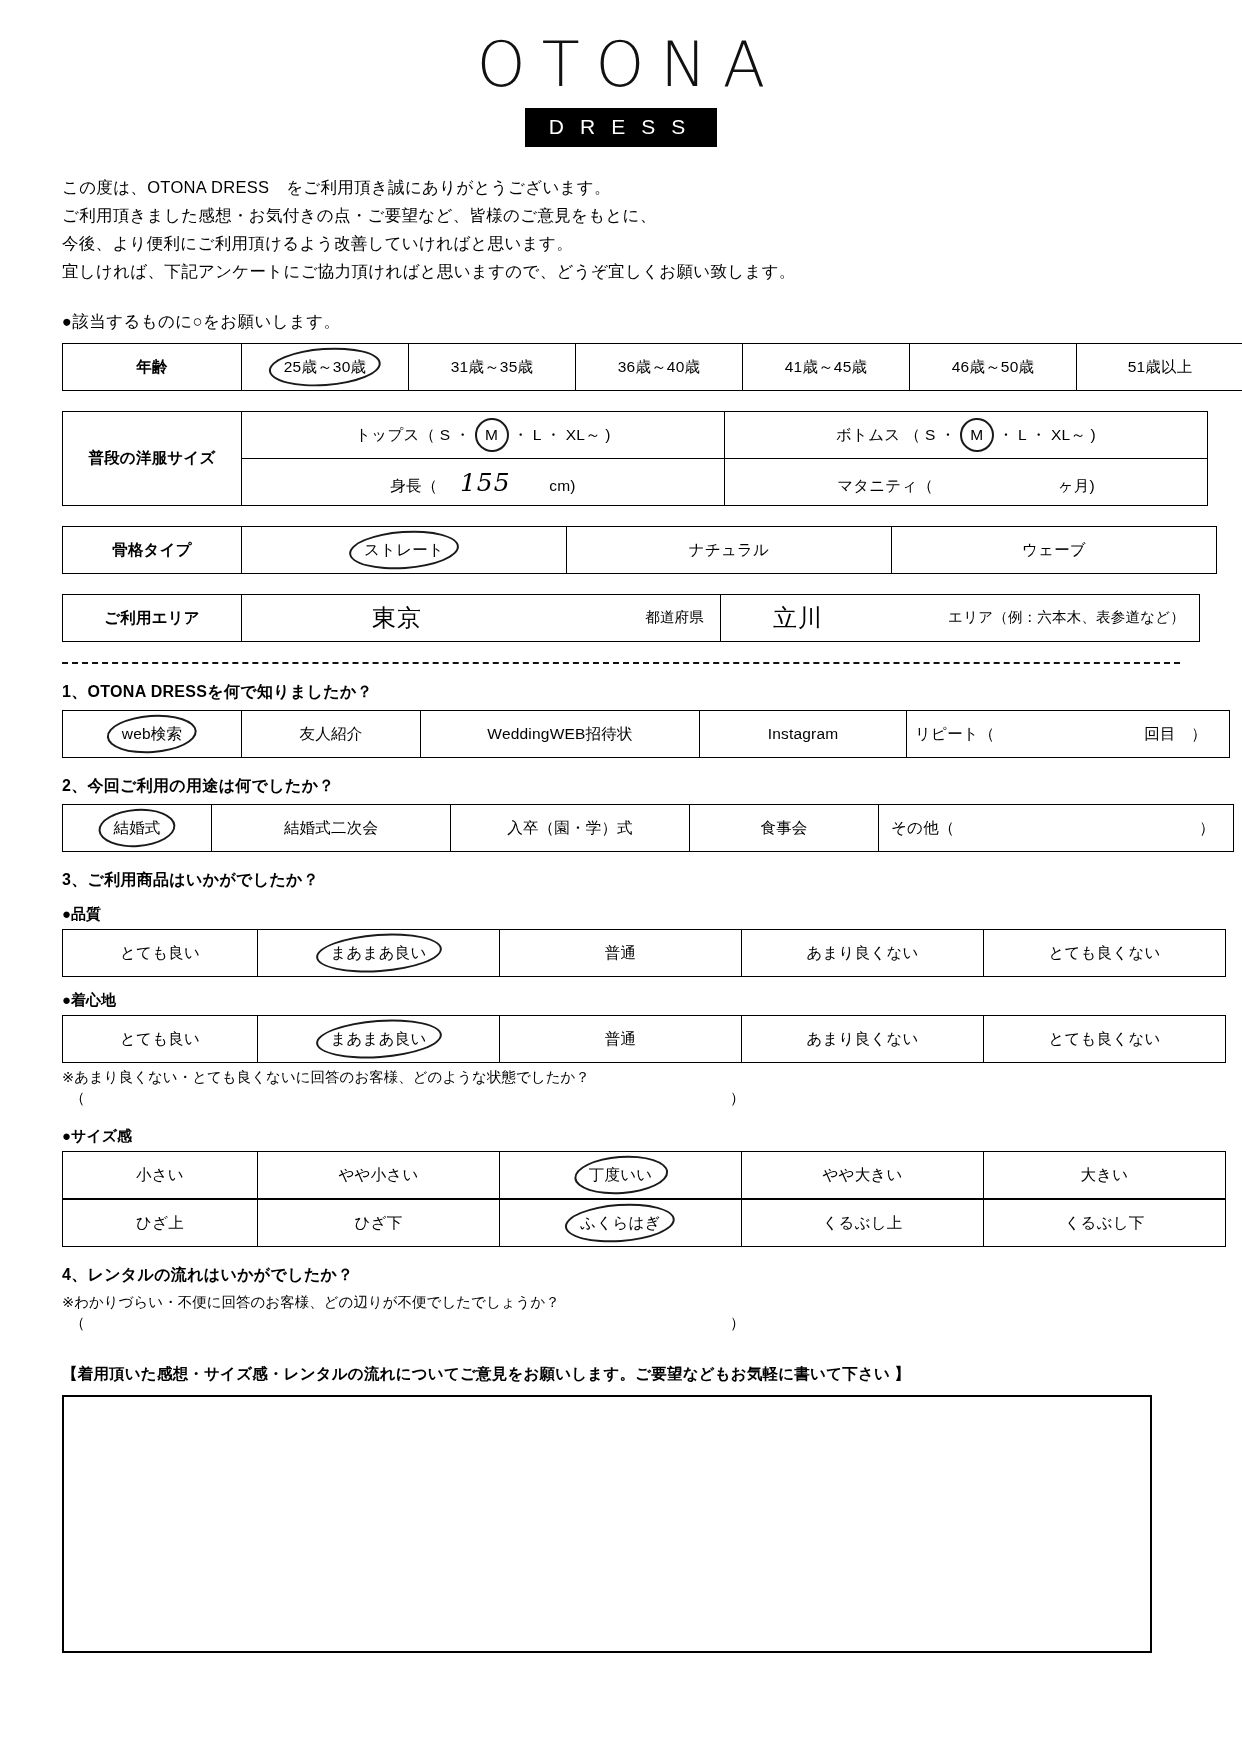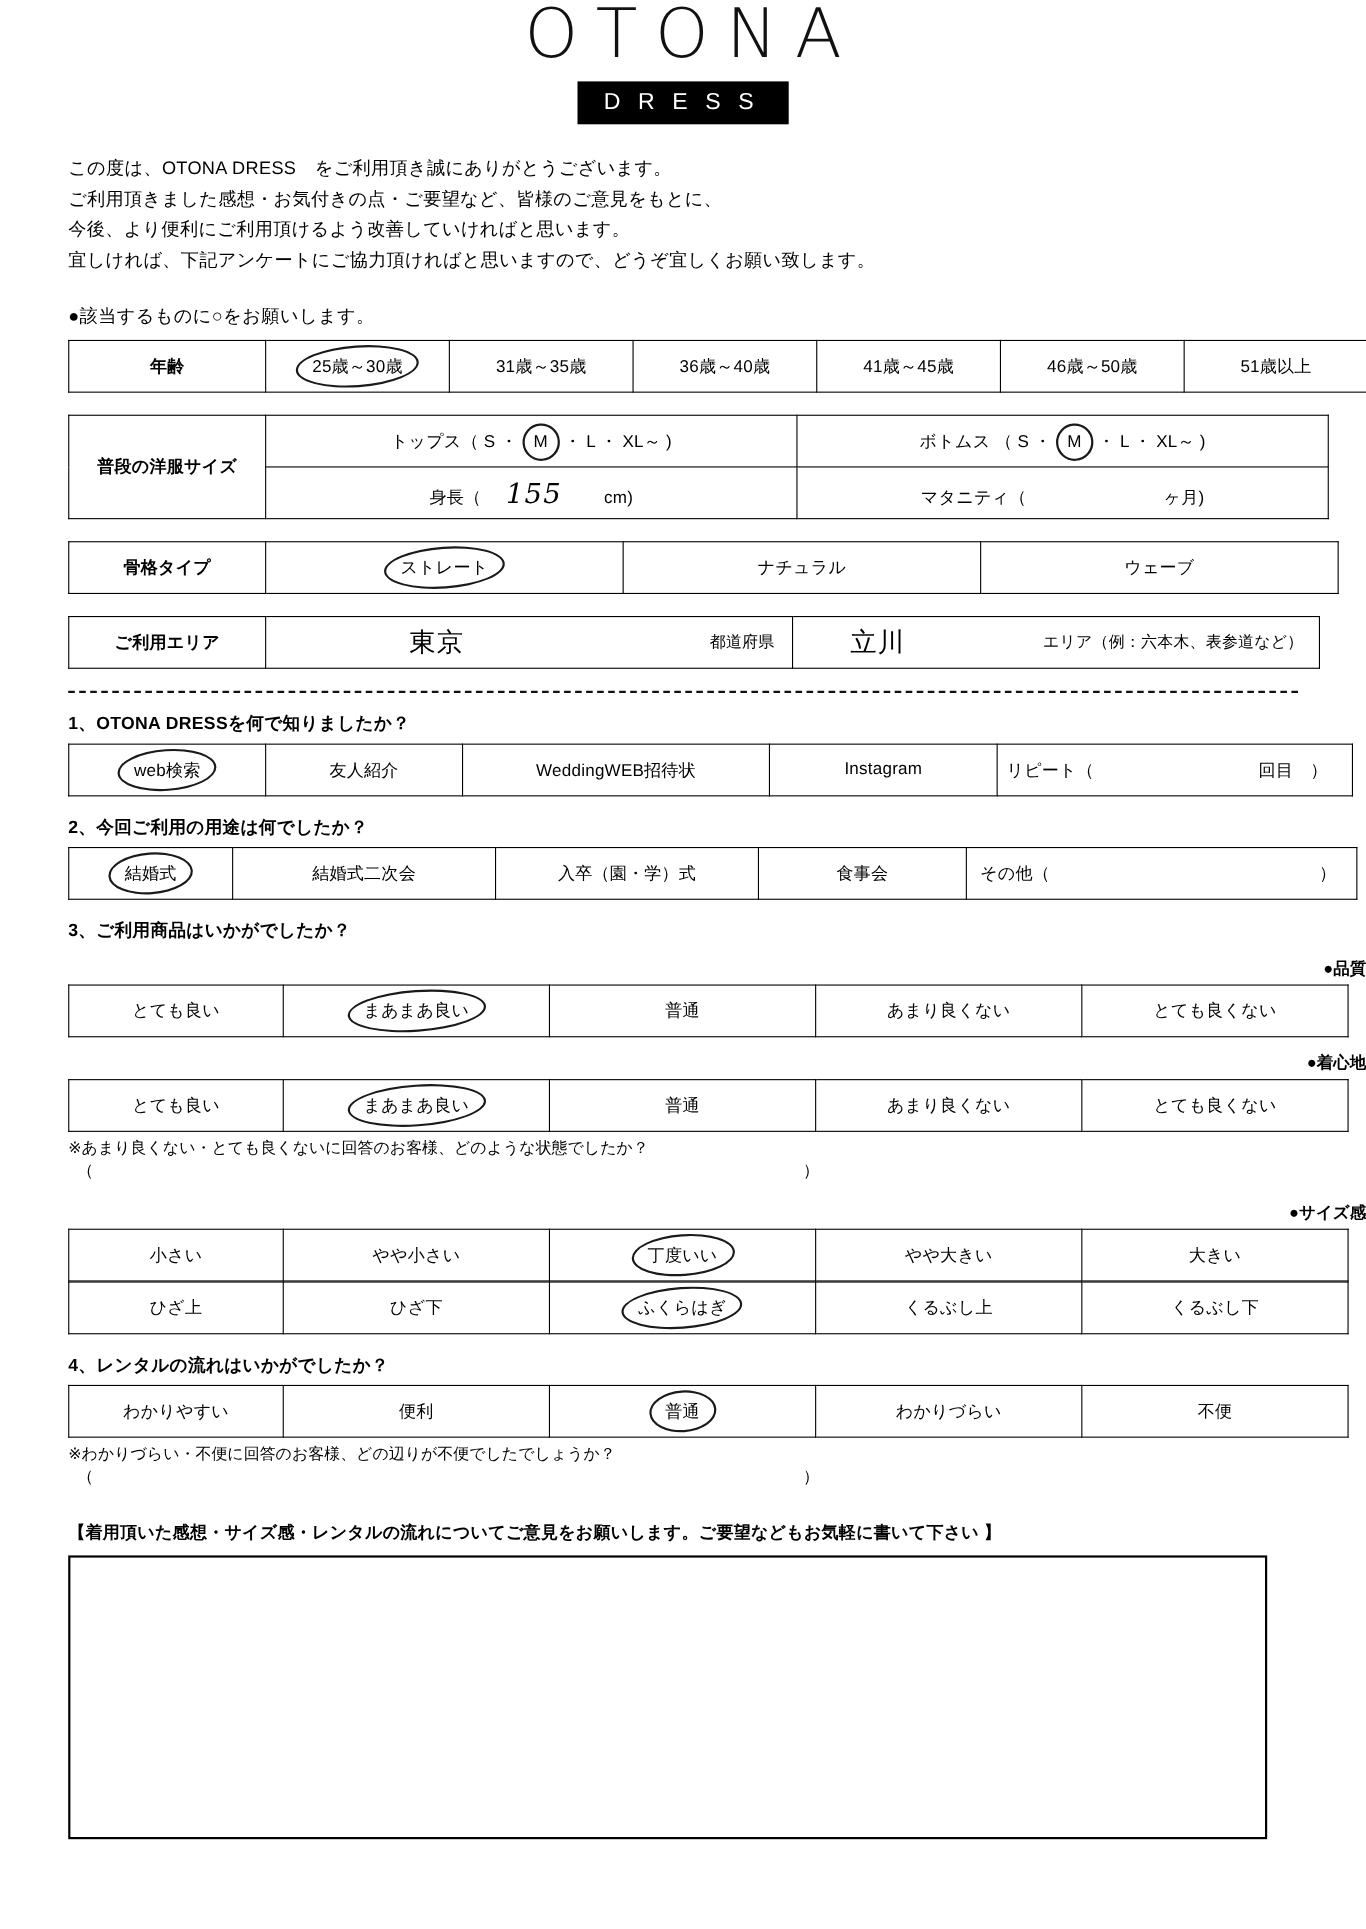--- a/index.html
+++ b/index.html
@@ -12,20 +12,21 @@
   }
   .page{
     position:relative;
     width:1242px; height:1754px;
     box-sizing:border-box;
     padding:0;
   }
   
   .logo-wrap{
     text-align:center;
+    padding-top:34px;
   }
   .logo-otona{
     font-family:"DejaVu Sans",sans-serif;
     font-size:62px;
     letter-spacing:16px;
     font-weight:300;
     line-height:1;
     color:#111;
     margin-left:16px;
   }
@@ -57,21 +58,20 @@
   .q-head{
     margin:18px 0 7px 62px;
     font-size:16px;
     font-weight:bold;
     letter-spacing:.3px;
   }
   .sub-head{
     margin:14px 0 5px 62px;
     font-size:15px;
     font-weight:bold;
-    text-align:right;
   }
   .note{
     margin:5px 0 0 62px;
     font-size:14.5px;
   }
   .paren-line{
     margin:2px 0 0 70px;
     font-size:15px;
     position:relative;
     height:24px;
@@ -330,31 +330,20 @@
       <td style="width:186px"><span>ひざ上</span></td>
       <td style="width:233px"><span>ひざ下</span></td>
       <td style="width:233px"><span class="circ">ふくらはぎ</span></td>
       <td style="width:233px"><span>くるぶし上</span></td>
       <td style="width:233px"><span>くるぶし下</span></td>
     </tr>
   </tbody>
     </table>
 
   <div class="q-head">4、レンタルの流れはいかがでしたか？</div>
-  <table class="form w-main">
-    <tbody>
-        <tr>
-      <td style="width:186px"><span>わかりやすい</span></td>
-      <td style="width:233px"><span>便利</span></td>
-      <td style="width:233px"><span class="circ">普通</span></td>
-      <td style="width:233px"><span>わかりづらい</span></td>
-      <td style="width:233px"><span>不便</span></td>
-    </tr>
-  </tbody>
-    </table>
   <div class="note">※わかりづらい・不便に回答のお客様、どの辺りが不便でしたでしょうか？</div>
   <div class="paren-line">
     <span class="p-open">（</span>
     <span class="p-close">）</span>
   </div>
 
   <div class="free-head">【着用頂いた感想・サイズ感・レンタルの流れについてご意見をお願いします。ご要望などもお気軽に書いて下さい 】</div>
   <div class="freebox"></div>
 
 </div>

